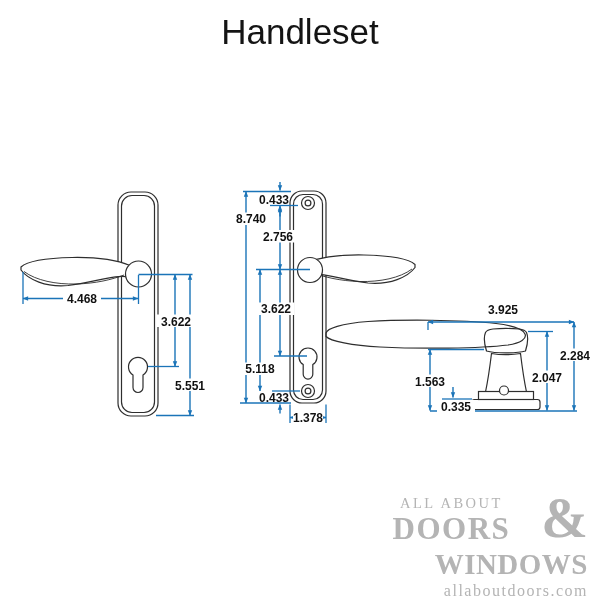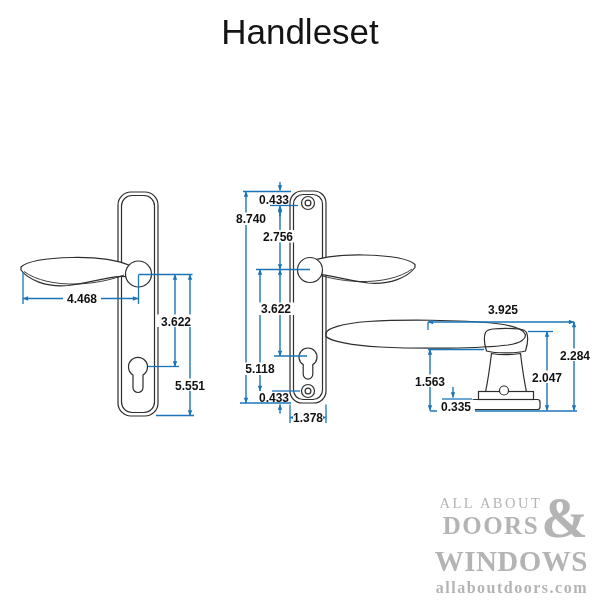--- a/index.html
+++ b/index.html
@@ -11,27 +11,27 @@
   .outline{stroke:#2e2e2e;stroke-width:1.2;fill:#ffffff;}
   .outline-nf{stroke:#2e2e2e;stroke-width:1.2;fill:none;}
   .thin{stroke:#2e2e2e;stroke-width:0.9;fill:none;}
   .ext{stroke:#1b74b8;stroke-width:1.3;fill:none;}
   .dim{stroke:#1b74b8;stroke-width:1.4;fill:none;}
   .lblbg{fill:#ffffff;stroke:none;}
   .lbl{font-family:"Liberation Sans",sans-serif;font-size:12px;font-weight:bold;
        fill:#111111;text-anchor:middle;}
   .logo{position:absolute;top:496px;right:12px;text-align:right;color:#b4b4b4;
         font-family:"Liberation Serif",serif;line-height:1;}
-  .logo-top{display:flex;justify-content:flex-end;align-items:flex-start;}
+  .logo-top{display:flex;justify-content:flex-end;align-items:flex-start;gap:32px;}
   .logo-left{text-align:center;}
   .logo-allabout{font-size:14.5px;letter-spacing:2.5px;white-space:nowrap;}
-  .logo-doors{font-size:25px;font-weight:bold;letter-spacing:1.5px;margin-top:2px;}
+  .logo-doors{font-size:31px;font-weight:bold;letter-spacing:1.5px;margin-top:2px;}
   .logo-amp{font-size:56px;font-weight:bold;line-height:0.8;margin-left:-1px;}
   .logo-windows{font-size:29px;font-weight:bold;letter-spacing:0.5px;margin-top:6px;white-space:nowrap;}
-  .logo-site{font-size:16px;font-weight:bold;letter-spacing:1.5px;margin-top:4px;white-space:nowrap;}
+  .logo-site{font-size:16px;font-weight:normal;letter-spacing:1.5px;margin-top:4px;white-space:nowrap;}
 </style>
 </head>
 <body>
 
 <div class="page">
 
   <div class="title">Handleset</div>
 
   <svg width="600" height="600" viewBox="0 0 600 600">
     <defs>

